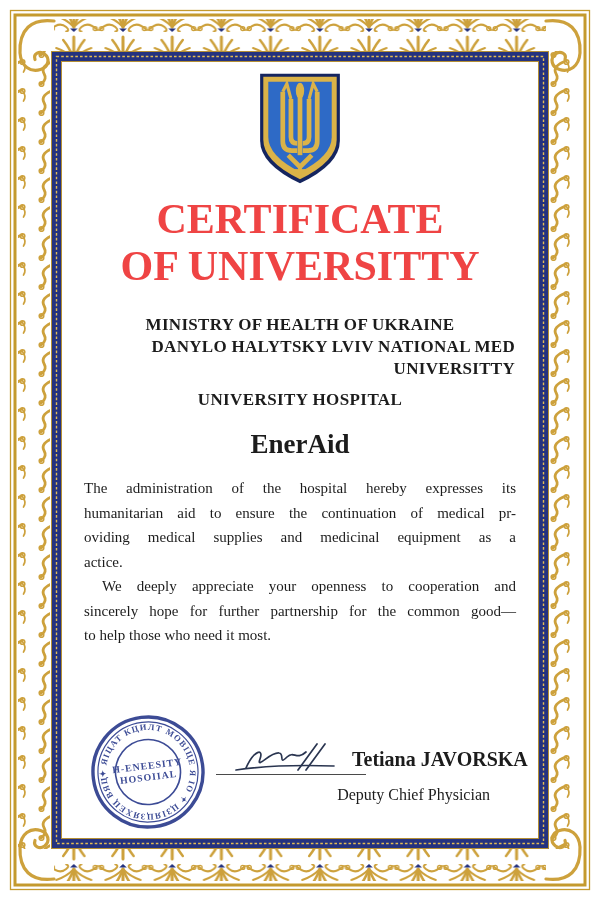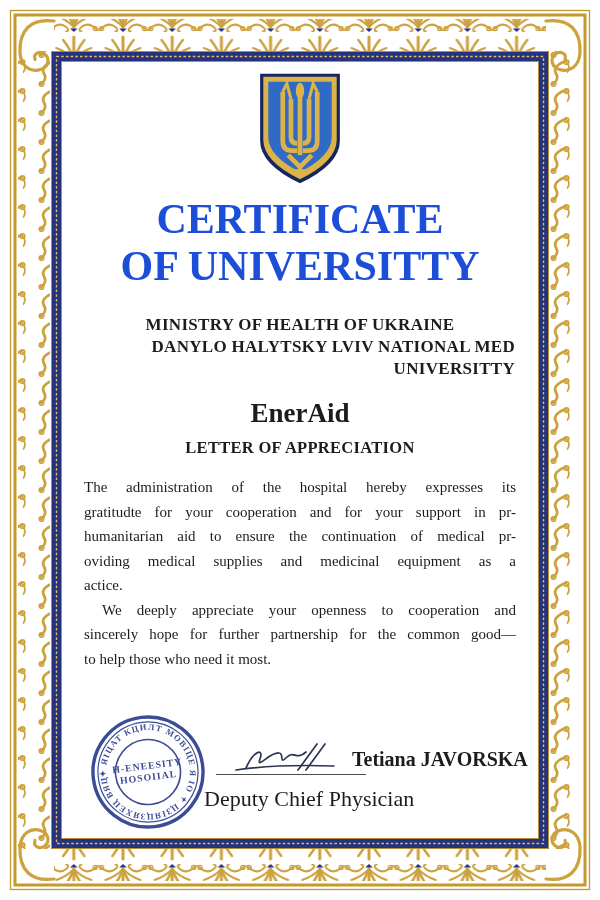--- a/index.html
+++ b/index.html
@@ -1,35 +1,35 @@
 <!DOCTYPE html>
 <html><head>
 <meta charset="utf-8">
 <style>
   html,body{margin:0;padding:0;}
   body{width:600px;height:900px;background:#ffffff;font-family:"Liberation Serif",serif;color:#1c1c1c;position:relative;overflow:hidden;}
   .frame-svg{position:absolute;left:0;top:0;}
   .content{position:absolute;left:64px;top:64px;width:472px;height:772px;text-align:center;}
   .emblem{display:block;margin:6px auto 0 auto;}
-  .title{font-size:42px;font-weight:bold;line-height:47px;letter-spacing:0px;margin-top:10px;color:#1d4ed8;}
+  .title{font-size:42px;font-weight:bold;line-height:47px;letter-spacing:0px;margin-top:10px;color:#ef4444;}
   .org1{font-size:17px;font-weight:bold;margin-top:24px;line-height:22px;letter-spacing:.3px;}
   .org2{font-size:17px;font-weight:bold;line-height:22px;letter-spacing:.3px;max-width:430px;margin:0 auto;text-align:right;}
   .org3{font-size:17px;font-weight:bold;margin-top:9px;line-height:22px;letter-spacing:.4px;}
   .addr{font-size:15.5px;margin-top:4px;line-height:21px;}
   .email{font-size:15.5px;line-height:21px;}
   .recipient{font-size:27px;font-weight:bold;margin-top:17px;line-height:32px;}
   .letter-head{font-size:16.5px;font-weight:bold;margin-top:8px;line-height:22px;letter-spacing:.3px;}
   .body-text{margin-top:16px;padding:0 20px;font-size:15px;line-height:24.5px;}
   .bline{text-align:justify;text-align-last:justify;}
   .bline.last{text-align-last:left;}
   .bline.indent{text-indent:18px;}
   .stamp{position:absolute;left:24px;top:648px;}
   .sigblock{position:absolute;left:152px;top:676px;width:150px;height:34px;border-bottom:1.5px solid #4a4a4a;}
   .signer-name{position:absolute;left:288px;top:684px;width:180px;font-size:20px;font-weight:bold;text-align:left;white-space:nowrap;}
-  .signer-title{position:absolute;left:140px;top:722px;width:280px;font-size:22px;text-align:left;white-space:nowrap;}
+  .signer-title{position:absolute;left:146px;top:722px;width:280px;font-size:16px;text-align:right;white-space:nowrap;}
 </style>
 </head>
 <body>
 
 <svg class="frame-svg" width="600" height="900" viewBox="0 0 600 900">
   <defs>
     <pattern id="palm" width="49.2" height="32" patternUnits="userSpaceOnUse">
       <g stroke="#CDA13C" fill="none" stroke-linecap="round">
         <path d="M24.6,27 C24.6,20 24.6,12 24.6,5" stroke-width="3"></path>
         <path d="M24.6,27 C22,20 18,13 14,8" stroke-width="2.5"></path>
@@ -117,27 +117,26 @@
       <path d="M43.5,111 H56.5" stroke-width="3.2"></path>
     </g>
     <ellipse cx="50" cy="23" rx="4.6" ry="9" fill="#DBB348"></ellipse>
   </svg>
 
   <div class="title">CERTIFICATE</div>
   <div class="title" style="margin-top:0;">OF UNIVERSITTY</div>
 
   <div class="org1">MINISTRY OF HEALTH OF UKRAINE</div>
   <div class="org2">DANYLO HALYTSKY LVIV NATIONAL MED UNIVERSITTY</div>
+  <div class="org3">UNIVERSITY HOSPITAL</div>
 
   <div class="recipient">EnerAid</div>
-  <div class="letter-head">LETTER OF APPRECIATION</div>
 
   <div class="body-text">
     <div class="bline">The administration of the hospital hereby expresses its</div>
-    <div class="bline">gratitudte for your cooperation and for your support in pr-</div>
     <div class="bline">humanitarian aid to ensure the continuation of medical pr-</div>
     <div class="bline">oviding medical supplies and medicinal equipment as a</div>
     <div class="bline last">actice.</div>
     <div class="bline indent">We deeply appreciate your openness to cooperation and</div>
     <div class="bline">sincerely hope for further partnership for the common good—</div>
     <div class="bline last">to help those who need it most.</div>
   </div>
 
   <svg class="stamp" width="120" height="120" viewBox="0 0 120 120">
     <g transform="rotate(-7 60 60)" fill="none" stroke="#2E3E8E" opacity="0.93">

